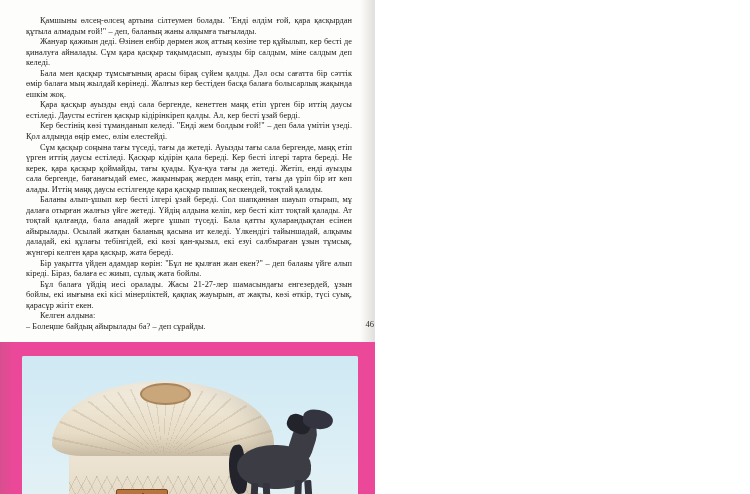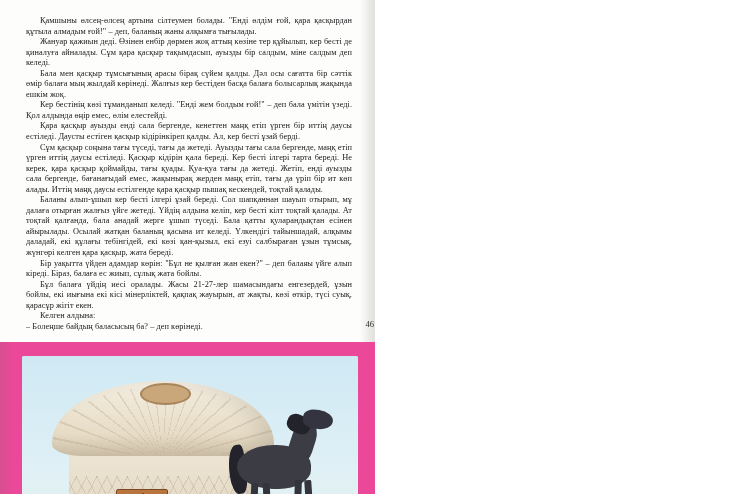--- a/index.html
+++ b/index.html
@@ -481,28 +481,28 @@
 </head>
 <body>
 
 <div id="book">
 
   <div id="left-page">
     <div class="text-body">
       <p class="para">Қамшыны өлсең-өлсең артына сілтеумен болады. "Енді өлдім ғой, қара қасқырдан құтыла алмадым ғой!" – деп, баланың жаны алқымға тығылады.</p>
       <p class="para">Жануар қажиын деді. Өзінен енбір дөрмен жоқ аттың көзіне тер құйылып, кер бесті де қиналуға айналады. Сұм қара қасқыр тақымдасып, ауызды бір салдым, міне салдым деп келеді.</p>
       <p class="para">Бала мен қасқыр тұмсығының арасы бірақ сүйем қалды. Дәл осы сағатта бір сәттік өмір балаға мың жылдай көрінеді. Жалғыз кер бестіден басқа балаға болысарлық жақында ешкім жоқ.</p>
+      <p class="para">Қара қасқыр ауызды енді сала бергенде, кенеттен маңқ етіп үрген бір иттің даусы естіледі. Даусты естіген қасқыр кідірінкіреп қалды. Ал, кер бесті ұзай берді.</p>
       <p class="para">Кер бестінің көзі тұманданып келеді. "Енді жем болдым ғой!" – деп бала үмітін үзеді. Қол алдында өңір емес, өлім елестейді.</p>
-      <p class="para">Қара қасқыр ауызды енді сала бергенде, кенеттен маңқ етіп үрген бір иттің даусы естіледі. Даусты естіген қасқыр кідірінкіреп қалды. Ал, кер бесті ұзай берді.</p>
       <p class="para">Сұм қасқыр соңына тағы түседі, тағы да жетеді. Ауызды тағы сала бергенде, маңқ етіп үрген иттің даусы естіледі. Қасқыр кідірін қала береді. Кер бесті ілгері тарта береді. Не керек, қара қасқыр қоймайды, тағы қуады. Қуа-қуа тағы да жетеді. Жетіп, енді ауызды сала бергенде, бағанағыдай емес, жақынырақ жерден маңқ етіп, тағы да үріп бір ит көп алады. Иттің маңқ даусы естілгенде қара қасқыр пышақ кескендей, тоқтай қалады.</p>
       <p class="para">Баланы алып-ұшып кер бесті ілгері ұзай береді. Сол шапқаннан шауып отырып, мұ далаға отырған жалғыз үйге жетеді. Үйдің алдына келіп, кер бесті кілт тоқтай қалады. Ат тоқтай қалғанда, бала анадай жерге ұшып түседі. Бала қатты қуларандықтан есінен айырылады. Осылай жатқан баланың қасына ит келеді. Үлкендігі тайыншадай, алқымы даладай, екі құлағы тебінгідей, екі көзі қан-қызыл, екі езуі салбыраған ұзын тұмсық, жүнгөрі келген қара қасқыр, жата береді.</p>
       <p class="para">Бір уақытта үйден адамдар көрін: "Бұл не қылған жан екен?" – деп балаяы үйге алып кіреді. Біраз, балаға ес жиып, сұлық жата бойлы.</p>
       <p class="para">Бұл балаға үйдің иесі оралады. Жасы 21-27-лер шамасындағы енгезердей, ұзын бойлы, екі иығына екі кісі мінерліктей, қақпақ жауырын, ат жақты, көзі өткір, түсі суық, қарасұр жігіт екен.</p>
       <p class="para">Келген алдына:</p>
-      <p class="para noindent">– Болеңше байдың баласысың ба? – деп көрінеді.</p>
+      <p class="para noindent">– Болеңше байдың айырылады ба? – деп сұрайды.</p>
     </div>
     <div class="page-number">46</div>
   </div>
 
   <div id="right-page">
     <div id="illustration">
       <div class="sky"></div>
       <div class="hill-far"></div>
       <div class="ground"></div>
       <div class="ground-texture"></div>

